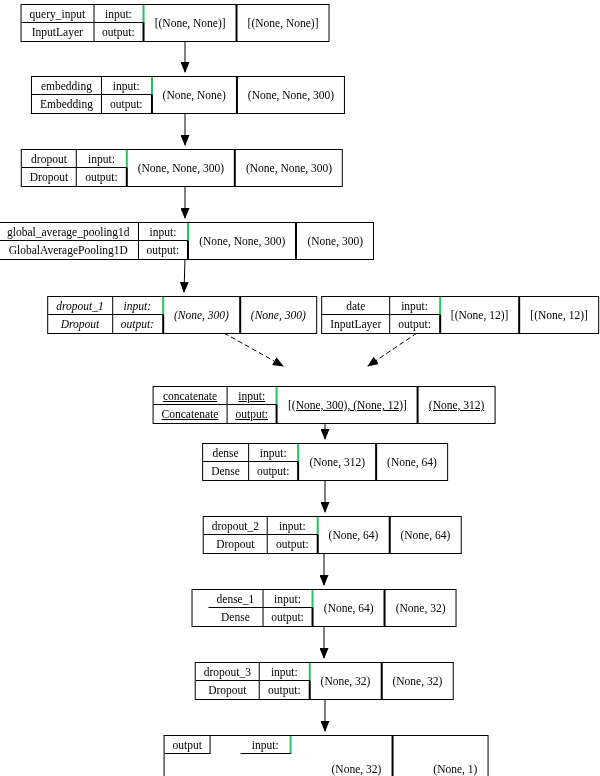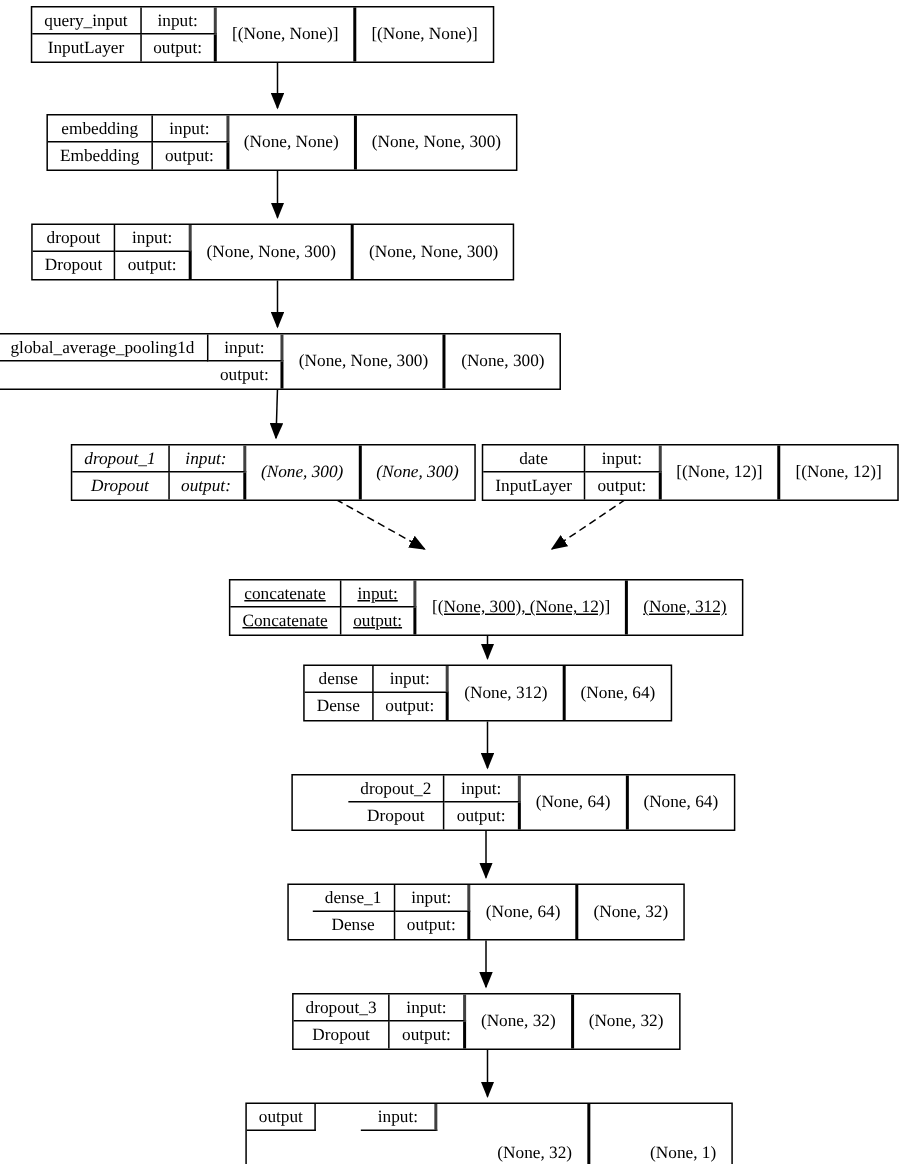--- a/index.html
+++ b/index.html
@@ -35,21 +35,21 @@
     white-space: nowrap;
   }
   .cell {
     display: flex;
     align-items: center;
     justify-content: center;
     padding: 0 8px;
   }
   .c-name    { grid-area: 1 / 1 / 2 / 2; border-bottom: 1px solid #000; border-right: 1px solid #000; }
   .c-cls     { grid-area: 2 / 1 / 3 / 2; border-right: 1px solid #000; }
-  .c-inlab   { grid-area: 1 / 2 / 2 / 3; border-bottom: 1px solid #000; border-right: 2px solid #404040; }
+  .c-inlab   { grid-area: 1 / 2 / 2 / 3; border-bottom: 1px solid #000; border-right: 2px solid #22c55e; }
   .c-outlab  { grid-area: 2 / 2 / 3 / 3; border-right: 2px solid #000; }
   .c-inshape { grid-area: 1 / 3 / 3 / 4; border-right: 2px solid #000; padding: 0 10px; }
   .c-outshape{ grid-area: 1 / 4 / 3 / 5; padding: 0 10px; }
 </style>
 </head>
 <body>
 
 <div id="canvas">
   <svg id="edge-layer" width="600" height="776" viewBox="0 0 600 776" xmlns="http://www.w3.org/2000/svg">
     <defs>
@@ -91,20 +91,21 @@
       <div class="node" style="left: 182px; top: 149px;">
         <div class="cell c-name">dropout</div>
         <div class="cell c-cls">Dropout</div>
         <div class="cell c-inlab">input:</div>
         <div class="cell c-outlab">output:</div>
         <div class="cell c-inshape">(None, None, 300)</div>
         <div class="cell c-outshape">(None, None, 300)</div>
       </div>
       <div class="node" style="left: 186px; top: 222px;">
         <div class="cell c-name">global_average_pooling1d</div>
+        <div class="cell c-cls">GlobalAveragePooling1D</div>
         <div class="cell c-inlab">input:</div>
         <div class="cell c-outlab">output:</div>
         <div class="cell c-inshape">(None, None, 300)</div>
         <div class="cell c-outshape">(None, 300)</div>
       </div>
       <div class="node" style="left: 182px; top: 296px; font-style: italic;">
         <div class="cell c-name">dropout_1</div>
         <div class="cell c-cls">Dropout</div>
         <div class="cell c-inlab">input:</div>
         <div class="cell c-outlab">output:</div>
@@ -128,21 +129,21 @@
         <div class="cell c-outshape">(None, 312)</div>
       </div>
       <div class="node" style="left: 325px; top: 443px;">
         <div class="cell c-name">dense</div>
         <div class="cell c-cls">Dense</div>
         <div class="cell c-inlab">input:</div>
         <div class="cell c-outlab">output:</div>
         <div class="cell c-inshape">(None, 312)</div>
         <div class="cell c-outshape">(None, 64)</div>
       </div>
-      <div class="node" style="left: 342px; top: 516px; padding-left: 37px;">
+      <div class="node" style="left: 332px; top: 516px;">
         <div class="cell c-name">dropout_2</div>
         <div class="cell c-cls">Dropout</div>
         <div class="cell c-inlab">input:</div>
         <div class="cell c-outlab">output:</div>
         <div class="cell c-inshape">(None, 64)</div>
         <div class="cell c-outshape">(None, 64)</div>
       </div>
       <div class="node" style="left: 324px; top: 589px; padding-left: 16px;">
         <div class="cell c-name">dense_1</div>
         <div class="cell c-cls">Dense</div>

